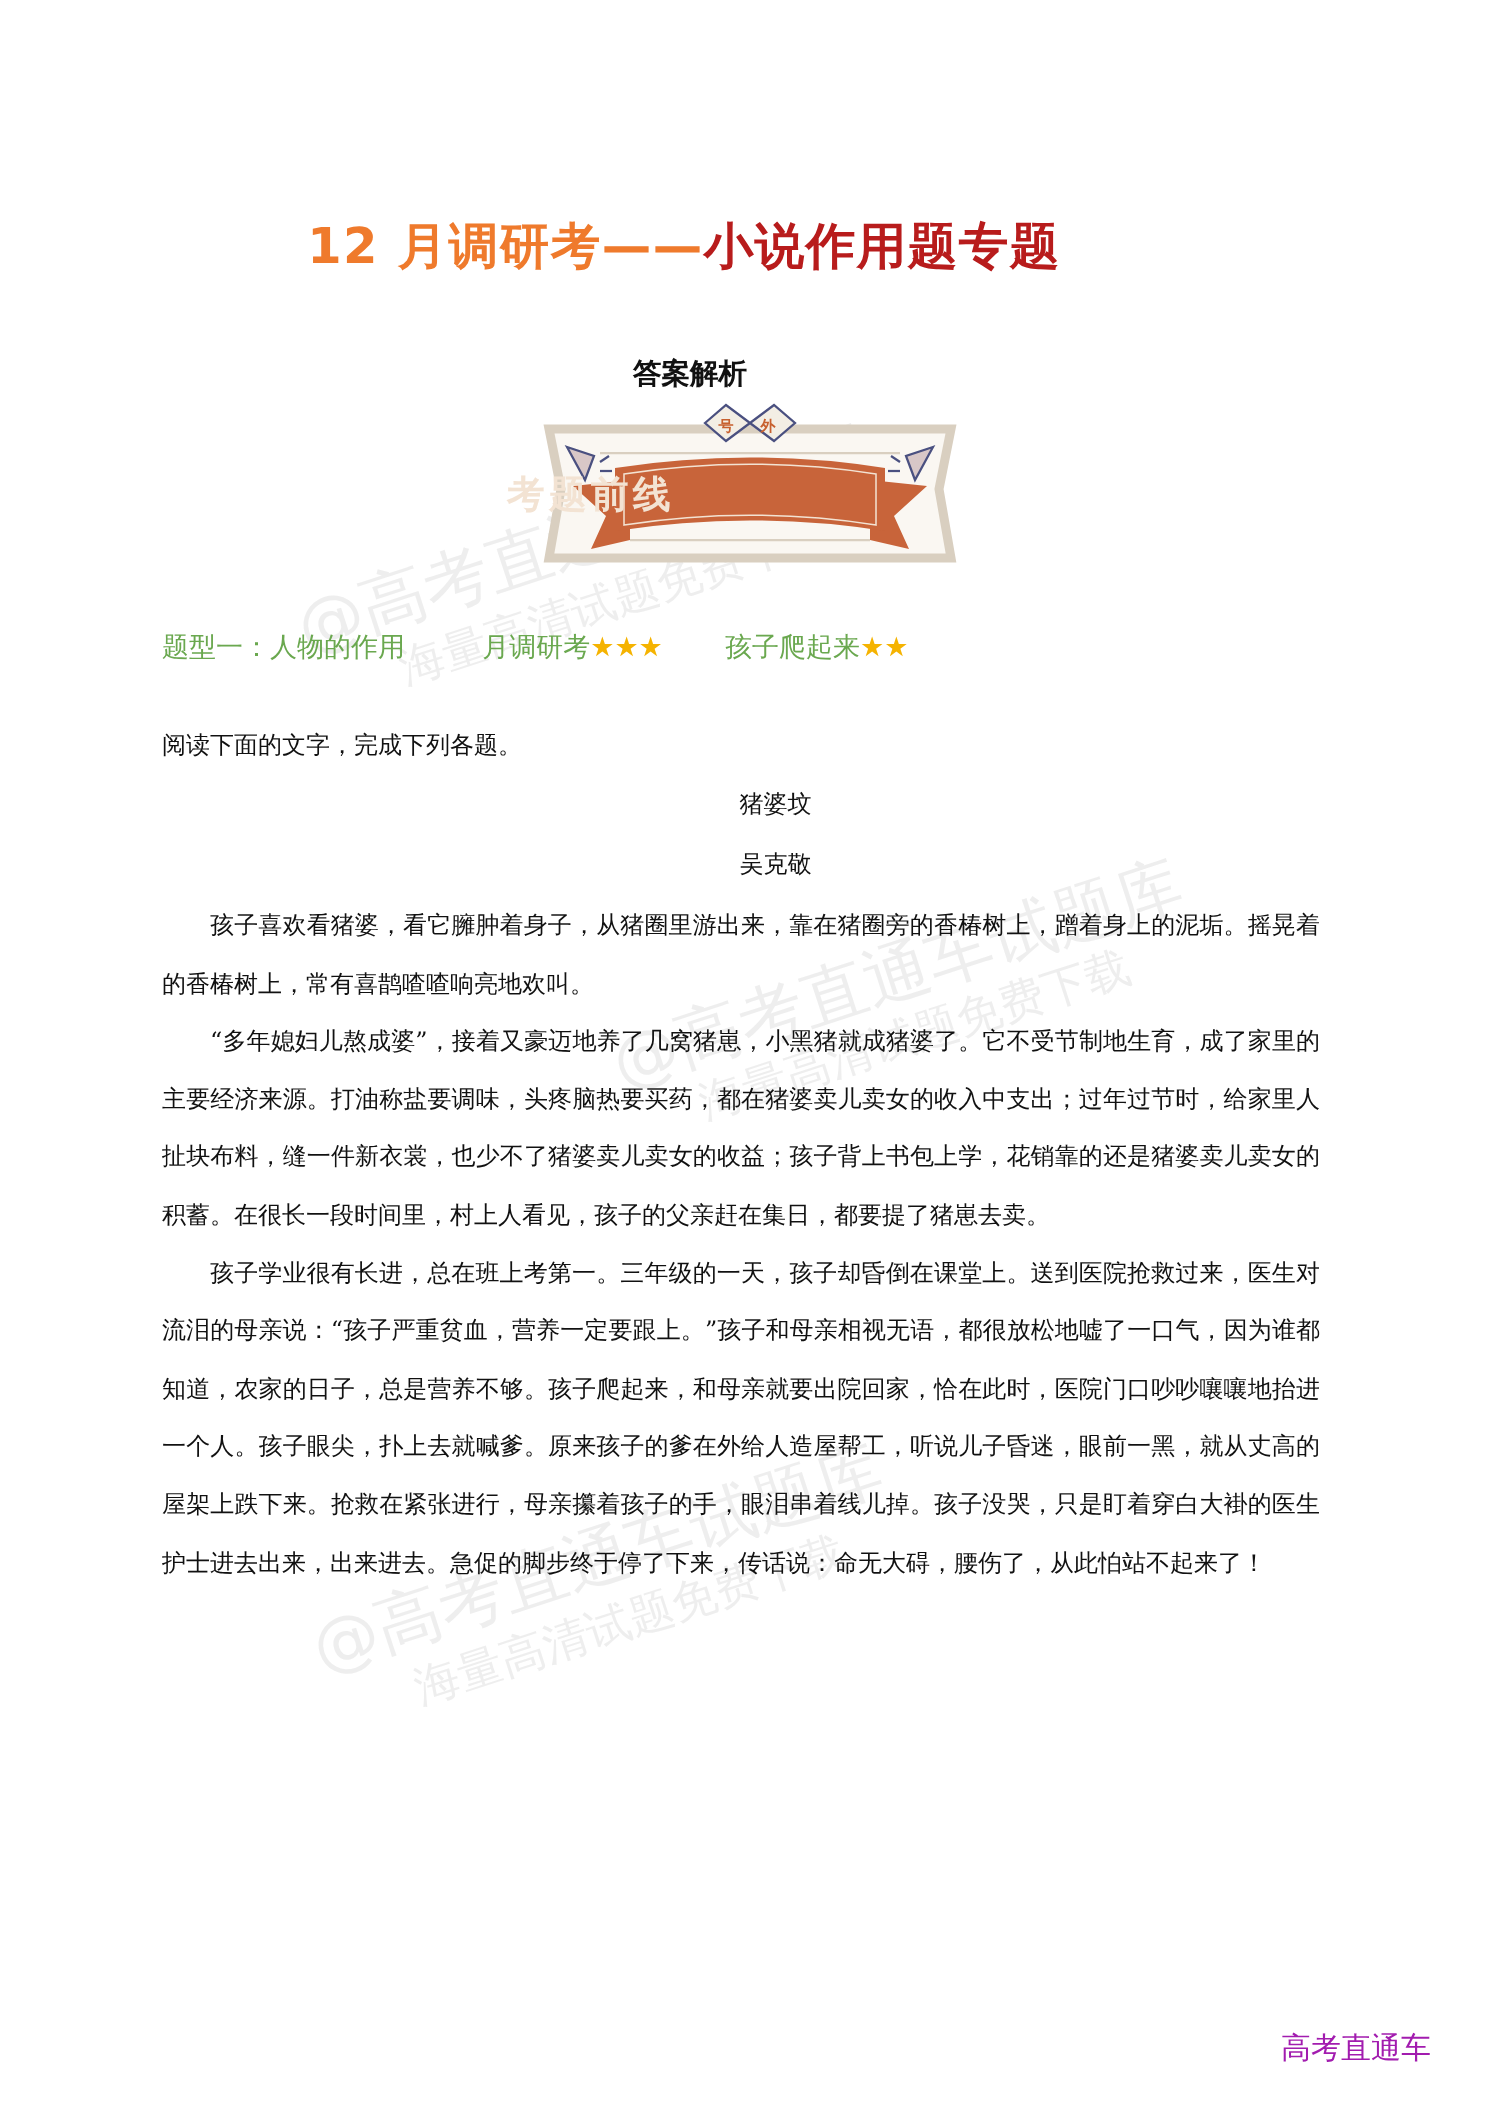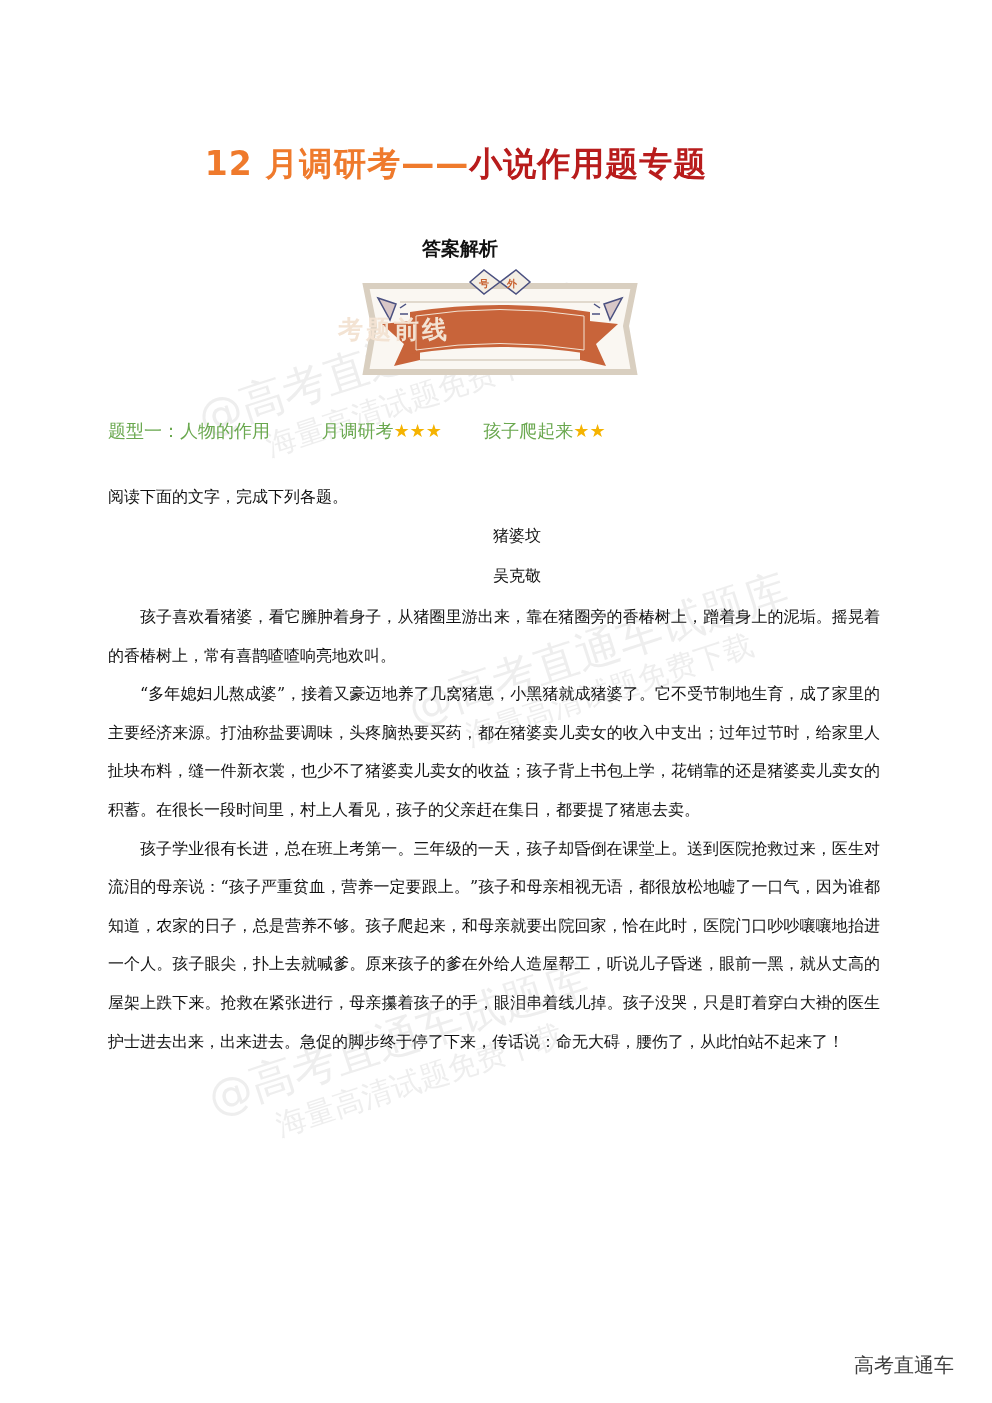--- a/index.html
+++ b/index.html
@@ -44,21 +44,21 @@
   .story-title { top: 526px; }
   .story-author { top: 566px; }
   .story {
     position: absolute; top: 598px; left: 108px; width: 772px;
     font-size: 16px; line-height: 38.6px; text-align: justify;
   }
   .story p { margin: 0; text-indent: 2em; }
   .footer-brand {
     position: absolute; top: 1352px; left: 854px;
     font-family: "DejaVu Sans", "Liberation Sans", sans-serif;
-    font-size: 20px; color: #404040;
+    font-size: 20px; color: #a21caf;
   }
   .watermark {
     position: absolute; font-family: "DejaVu Sans", sans-serif;
     color: rgba(160,160,160,0.18); font-size: 44px; transform: rotate(-18deg);
     white-space: nowrap; pointer-events: none;
   }
 </style>
 </head>
 <body>
 

